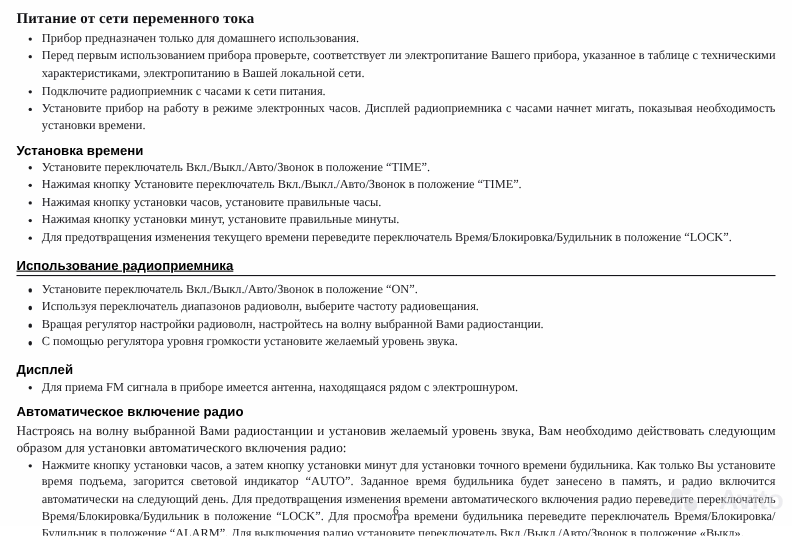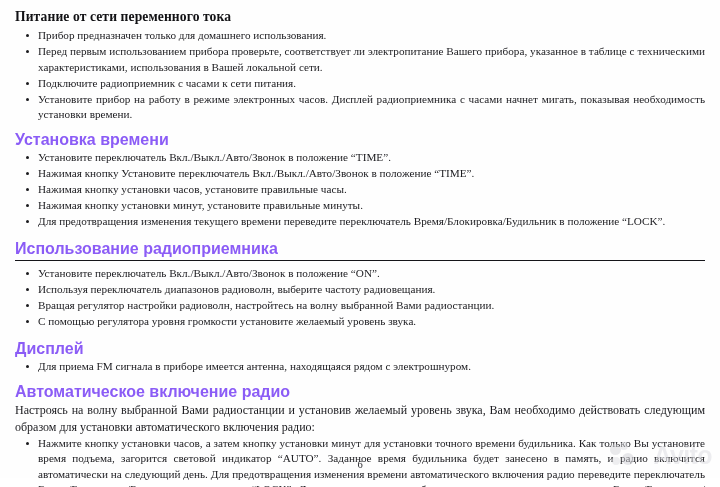--- a/index.html
+++ b/index.html
@@ -31,30 +31,31 @@
     font-weight: bold;
     font-size: 13.6px;
     line-height: 1.25;
     letter-spacing: .1px;
     margin: 0 0 2px 0;
     color: #121215;
   }
   .h-sans {
     font-family: "Liberation Sans", "DejaVu Sans", sans-serif;
     font-weight: bold;
-    font-size: 16px;
+    font-size: 12px;
     line-height: 1.22;
     letter-spacing: 0;
     margin: 0 0 1px 0;
-    color: #8b5cf6;
+    color: #000000;
   }
   .h-ruled {
     border-bottom: 1.4px solid #15151a;
     padding-bottom: 2px;
     margin-bottom: 5px;
+    text-decoration: underline;
   }
   .sec { margin-bottom: 0; }
   .sec-gap-sm { margin-top: 7px; }
   .sec-gap-md { margin-top: 9px; }
 
   
   ul.blist {
     list-style: none;
     margin: 0;
     padding: 0;
@@ -144,21 +145,21 @@
 </style>
 </head>
 <body>
 
 <div class="page">
 
   <section class="sec">
     <h2 class="h-serif">Питание от сети переменного тока</h2>
     <ul class="blist">
       <li>Прибор предназначен только для домашнего использования.</li>
-      <li>Перед первым использованием прибора проверьте, соответствует ли электропитание Вашего прибора, указанное в таблице с техническими характеристиками,  использования в Вашей локальной сети.</li>
+      <li>Перед первым использованием прибора проверьте, соответствует ли электропитание Вашего прибора, указанное в таблице с техническими характеристиками,  электропитанию в Вашей локальной сети.</li>
       <li>Подключите радиоприемник с часами к сети питания.</li>
       <li>Установите прибор на работу в режиме электронных часов. Дисплей радиоприемника с часами начнет мигать, показывая необходимость установки времени.</li>
     </ul>
   </section>
 
   <section class="sec sec-gap-sm">
     <h2 class="h-sans">Установка времени</h2>
     <ul class="blist">
       <li>Установите переключатель Вкл./Выкл./Авто/Звонок в положение “TIME”.</li>
       <li>Нажимая кнопку Установите переключатель Вкл./Выкл./Авто/Звонок в положение “TIME”.</li>

